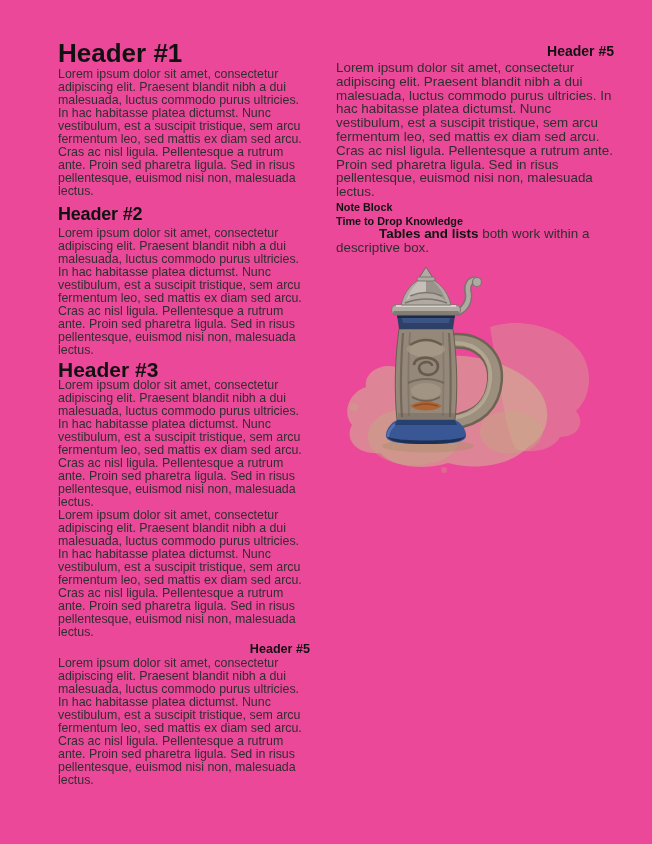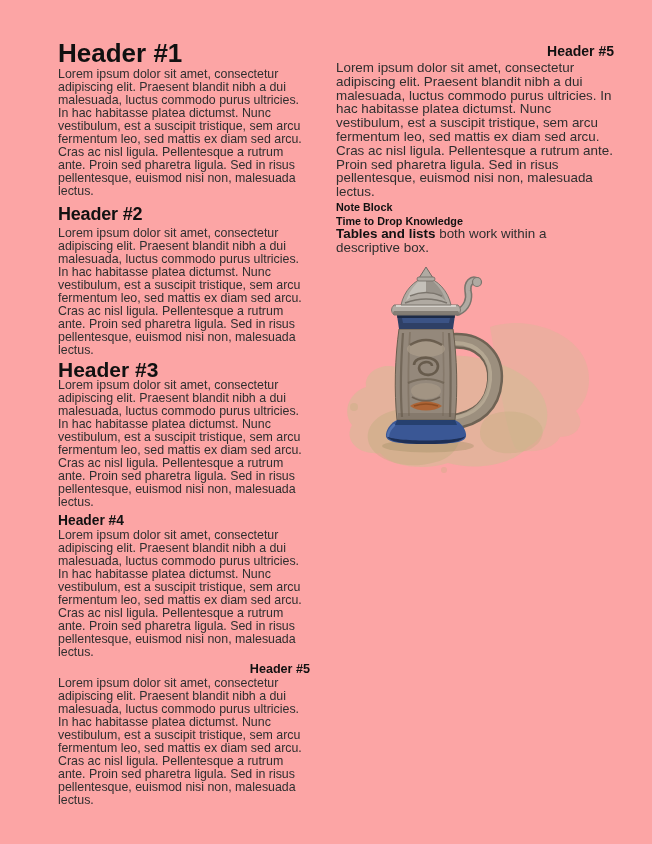--- a/index.html
+++ b/index.html
@@ -1,63 +1,62 @@
 <!DOCTYPE html>
 <html><head>
 <meta charset="utf-8">
 <style>
   * { margin: 0; padding: 0; box-sizing: border-box; }
   html, body { background: #ffffff; }
   .page {
     position: relative;
     width: 652px;
     height: 844px;
-    background: #fca5a5;
+    background: #ec4899;
     overflow: hidden;
     font-family: "Liberation Sans", "DejaVu Sans", sans-serif;
     color: #2f2f2f;
     padding: 40px 0 0 58px;
   }
   .columns { display: flex; gap: 26px; }
   .col-left  { width: 252px; flex: 0 0 252px; }
   .col-right { width: 278px; flex: 0 0 278px; }
 
   h1, h2, h3, h4, h5, h6 { color: #111111; font-weight: bold; }
   h1 { font-size: 26px;   line-height: 27px; margin: 0 0 1px 0; }
   h2 { font-size: 18px;   line-height: 24px; margin: 4px 0 1px 0; letter-spacing: -0.2px; }
   h3 { font-size: 21px; line-height: 17px; margin: 4px 0 1px 0; }
   h4 { font-size: 13.8px; line-height: 15px; margin: 4px 0 1px 0; }
   h5 { font-size: 12.6px; line-height: 13px; margin: 4px 0 1px 0; text-align: right; }
   .col-right h5 { font-size: 14px; line-height: 15px; margin: 4px 0 2px 0; }
   h6 { font-size: 10.8px; line-height: 12px; margin: 2px 0 0 0; }
 
   .body-l { font-size: 12.4px; line-height: 13px;   color: #2f2f2f; }
   .body-r { font-size: 13.4px; line-height: 13.8px; color: #2f2f2f; }
-  .body-r strong { color: #111111; }
+  .body-r strong { color: #111111; margin-left: 43px; }
 
   figure.stein-figure { margin: 10px 0 0 4px; width: 260px; height: 210px; }
   figure.stein-figure svg { display: block; }
 </style>
 </head>
 <body>
 
 <div class="page">
   <div class="columns">
 
     <div class="col-left">
       <h1>Header #1</h1>
       <p class="body-l">Lorem ipsum dolor sit amet, consectetur adipiscing elit. Praesent blandit nibh a dui malesuada, luctus commodo purus ultricies. In hac habitasse platea dictumst. Nunc vestibulum, est a suscipit tristique, sem arcu fermentum leo, sed mattis ex diam sed arcu. Cras ac nisl ligula. Pellentesque a rutrum ante. Proin sed pharetra ligula. Sed in risus pellentesque, euismod nisi non, malesuada lectus.</p>
 
       <h2>Header #2</h2>
       <p class="body-l">Lorem ipsum dolor sit amet, consectetur adipiscing elit. Praesent blandit nibh a dui malesuada, luctus commodo purus ultricies. In hac habitasse platea dictumst. Nunc vestibulum, est a suscipit tristique, sem arcu fermentum leo, sed mattis ex diam sed arcu. Cras ac nisl ligula. Pellentesque a rutrum ante. Proin sed pharetra ligula. Sed in risus pellentesque, euismod nisi non, malesuada lectus.</p>
 
       <h3>Header #3</h3>
       <p class="body-l">Lorem ipsum dolor sit amet, consectetur adipiscing elit. Praesent blandit nibh a dui malesuada, luctus commodo purus ultricies. In hac habitasse platea dictumst. Nunc vestibulum, est a suscipit tristique, sem arcu fermentum leo, sed mattis ex diam sed arcu. Cras ac nisl ligula. Pellentesque a rutrum ante. Proin sed pharetra ligula. Sed in risus pellentesque, euismod nisi non, malesuada lectus.</p>
 
-      <h4>Header #4</h4>
       <p class="body-l">Lorem ipsum dolor sit amet, consectetur adipiscing elit. Praesent blandit nibh a dui malesuada, luctus commodo purus ultricies. In hac habitasse platea dictumst. Nunc vestibulum, est a suscipit tristique, sem arcu fermentum leo, sed mattis ex diam sed arcu. Cras ac nisl ligula. Pellentesque a rutrum ante. Proin sed pharetra ligula. Sed in risus pellentesque, euismod nisi non, malesuada lectus.</p>
 
       <h5>Header #5</h5>
       <p class="body-l">Lorem ipsum dolor sit amet, consectetur adipiscing elit. Praesent blandit nibh a dui malesuada, luctus commodo purus ultricies. In hac habitasse platea dictumst. Nunc vestibulum, est a suscipit tristique, sem arcu fermentum leo, sed mattis ex diam sed arcu. Cras ac nisl ligula. Pellentesque a rutrum ante. Proin sed pharetra ligula. Sed in risus pellentesque, euismod nisi non, malesuada lectus.</p>
     </div>
 
     <div class="col-right">
       <h5>Header #5</h5>
       <p class="body-r">Lorem ipsum dolor sit amet, consectetur adipiscing elit. Praesent blandit nibh a dui malesuada, luctus commodo purus ultricies. In hac habitasse platea dictumst. Nunc vestibulum, est a suscipit tristique, sem arcu fermentum leo, sed mattis ex diam sed arcu. Cras ac nisl ligula. Pellentesque a rutrum ante. Proin sed pharetra ligula. Sed in risus pellentesque, euismod nisi non, malesuada lectus.</p>
 

